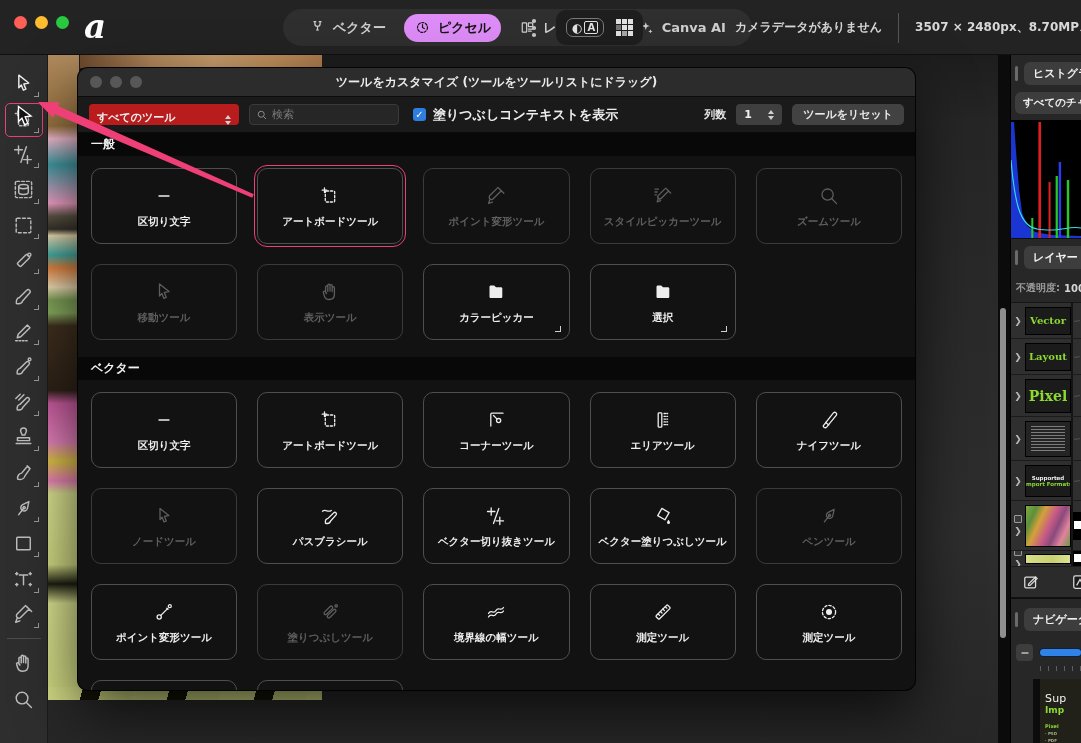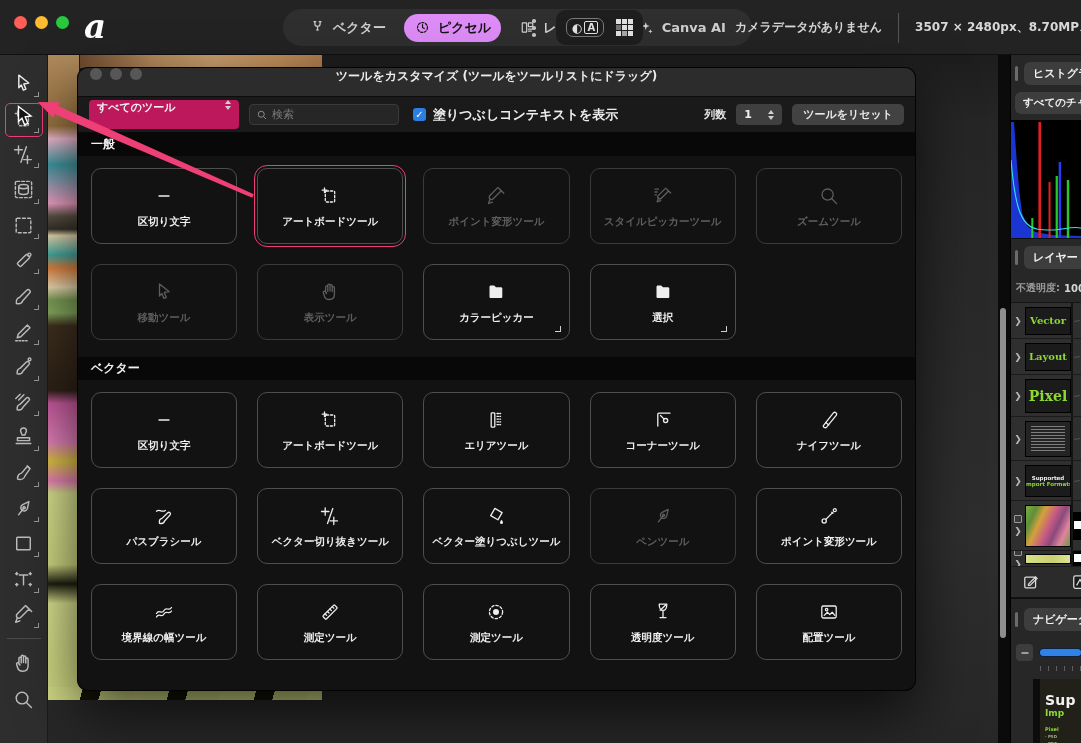--- a/index.html
+++ b/index.html
@@ -44,26 +44,26 @@
   .canvas { position:absolute; left:48px; top:55px; width:950px; height:688px; background:linear-gradient(180deg,#1d1d1d 0%,#262626 10%,#2e2e2e 70%,#272727 100%); z-index:1; }
   .strip-left { position:absolute; left:0; top:0; width:31px; height:645px;
     background:linear-gradient(180deg,#b08a5e 0%,#96713f 11%,#efb9cf 13%,#3e98a0 17%,#ef9fc4 23%,#5a5244 25%,#37322a 27%,#e8d8ae 28%,#42a8a2 31%,#e0823f 33%,#ead9b2 36%,#7d9e56 38%,#86a95e 40%,#40301f 42%,#2e2218 52%,#c75a9e 54%,#e080b8 60%,#d9c242 63%,#e77fb4 66%,#d6de8d 68%,#cdd681 79%,#1c1c10 82%,#d6de8d 85%,#ccd57f 100%); }
   .strip-top { position:absolute; left:32px; top:0; width:242px; height:13px;
     background:linear-gradient(90deg,#6d4a2e,#b58a5c 30%,#caa06e 55%,#c3915c 80%,#b07f4e); }
   .strip-bottom { position:absolute; left:0; top:632px; width:274px; height:13px;
     background:repeating-linear-gradient(105deg,#d2da85 0 34px,#14140a 34px 52px,#cdd680 52px 84px); }
 
   
   .dialog { position:absolute; left:78px; top:68px; width:837px; height:622px; background:#121212; border-radius:10px; overflow:hidden; box-shadow:0 22px 60px rgba(0,0,0,.7), 0 0 0 1px #050505; z-index:30; }
-  .dlg-head { position:relative; height:29px; background:#2c2c2c; border-bottom:1px solid #0c0c0c; display:flex; }
+  .dlg-head { position:relative; height:29px; background:#2c2c2c; border-bottom:1px solid #0c0c0c; display:flex; align-items:center; }
   .dlg-dots { display:flex; gap:8px; margin-left:12px; }
   .dlg-dots i { width:12px; height:12px; border-radius:50%; background:#575757; }
   .dlg-title { position:absolute; left:0; right:0; text-align:center; font-size:12px; font-weight:700; color:#ececec; }
   .dlg-controls { height:36px; background:#1a1a1a; border-bottom:1px solid #0a0a0a; display:flex; align-items:center; padding:0 11px; gap:10px; }
-  .dd { width:150px; height:29px; background:#be185d; border-radius:4px; display:flex; align-items:flex-start; }
+  .dd { width:150px; height:21px; background:#b91c1c; border-radius:4px; display:flex; align-items:flex-end; }
   .dd-label { flex:1; font-size:11px; font-weight:700; color:#f0f0f0; padding-left:8px; white-space:nowrap; overflow:hidden; }
   .stepper { width:14px; display:flex; flex-direction:column; align-items:center; gap:2px; margin-right:4px; }
   .stepper .up { width:0; height:0; border-left:3.5px solid transparent; border-right:3.5px solid transparent; border-bottom:4.5px solid #d0d0d0; }
   .stepper .down { width:0; height:0; border-left:3.5px solid transparent; border-right:3.5px solid transparent; border-top:4.5px solid #d0d0d0; }
   .search { width:150px; height:21px; background:#262626; border:1px solid #3a3a3a; border-radius:4px; display:flex; align-items:center; padding:0 6px; gap:4px; color:#8a8a8a; }
   .search .ic { width:12px; height:12px; flex:0 0 12px; }
   .search input { background:transparent; border:none; outline:none; color:#d0d0d0; font-size:11px; width:100%; font-family:inherit; }
   .search input::placeholder { color:#7d7d7d; }
   .chk-wrap { display:flex; align-items:center; gap:7px; margin-left:4px; }
   .chk { width:13px; height:13px; background:var(--chk-blue); border-radius:3px; color:#fff; font-size:10px; line-height:13px; text-align:center; font-weight:700; }
@@ -114,21 +114,21 @@
   .mask-thumb { width:16px; height:28px; background:linear-gradient(180deg,#000 32%,#fff 32% 62%,#000 62%); border:1px solid #000; }
   .layer-icons { display:flex; align-items:center; justify-content:space-between; padding:5px 0 5px 10px; background:#2b2b2b; border-bottom:1px solid #101010; color:#dcdcdc; }
   .layer-icons .ic { width:20px; height:20px; }
   .nav-slider { display:flex; align-items:center; gap:7px; padding:8px 0 2px 5px; }
   .minus-btn { width:17px; height:17px; background:#3d3d3d; border-radius:4px; color:#e0e0e0; display:flex; align-items:center; justify-content:center; flex:0 0 17px; }
   .minus-btn .ic { width:12px; height:12px; }
   .slider-track { flex:1; height:7px; border-radius:4px; background:var(--slider-blue); box-shadow:0 0 0 1px #10203a; }
   .slider-ticks { height:5px; margin:3px 0 0 29px; background:repeating-linear-gradient(90deg,#5d5d5d 0 1px,transparent 1px 8px); }
   .nav-preview { margin:8px 0 0 22px; width:49px; height:95px; background:#0c0c0c; display:flex; }
   .nav-page { margin-left:7px; width:42px; height:100%; background:#21211a; padding:13px 3px 0 5px; }
-  .np-line1 { color:#f2f2f2; font-size:14px; font-weight:700; letter-spacing:.2px; }
+  .np-line1 { color:#f2f2f2; font-size:11px; font-weight:400; letter-spacing:.2px; }
   .np-line2 { color:var(--layer-green); font-size:9px; font-weight:700; }
   .np-sub { margin-top:8px; color:var(--layer-green); font-size:5px; font-weight:700; }
   .np-items { margin-top:2px; }
   .np-items div { font-size:4px; color:#9fae7f; line-height:1.7; }
 
   .ic { display:block; }
 </style>
 </head>
 <body>
 
@@ -432,39 +432,45 @@
           </div>
           <div class="tile">
             <svg class="ic" viewBox="0 0 24 24" fill="none" stroke="currentColor" stroke-width="1.3" stroke-linecap="round" stroke-linejoin="round">
               <path stroke-dasharray="2.2 1.8" d="M8.5 7h7a1.2 1.2 0 0 1 1.2 1.2v8.6a1.2 1.2 0 0 1-1.2 1.2h-7a1.2 1.2 0 0 1-1.2-1.2V8.2A1.2 1.2 0 0 1 8.5 7z"></path>
               <path d="M4.2 6.2h4.6M6.5 3.9v4.6"></path>
             </svg>
             <div class="tile-label">アートボードツール</div>
           </div>
           <div class="tile">
             <svg class="ic" viewBox="0 0 24 24" fill="none" stroke="currentColor" stroke-width="1.3" stroke-linecap="round" stroke-linejoin="round">
-              <rect x="7.2" y="4.8" width="3.6" height="14.4" rx="0.8"></rect>
-              <path stroke-dasharray="1.5 1.3" d="M13 5.5h3.6M13 8.3h3.6M13 11.1h3.6M13 13.9h3.6M13 16.7h3.6"></path>
-            </svg>
-            <div class="tile-label">エリアツール</div>
-          </div>
-          <div class="tile">
-            <svg class="ic" viewBox="0 0 24 24" fill="none" stroke="currentColor" stroke-width="1.3" stroke-linecap="round" stroke-linejoin="round">
               <path d="M6.8 18V6.2c0-.6.4-1 1-1H19"></path>
               <circle cx="14.6" cy="12.6" r="2.1"></circle>
               <path d="M12.9 10.9L9.5 7.5"></path>
             </svg>
             <div class="tile-label">コーナーツール</div>
           </div>
           <div class="tile">
             <svg class="ic" viewBox="0 0 24 24" fill="none" stroke="currentColor" stroke-width="1.3" stroke-linecap="round" stroke-linejoin="round">
+              <rect x="7.2" y="4.8" width="3.6" height="14.4" rx="0.8"></rect>
+              <path stroke-dasharray="1.5 1.3" d="M13 5.5h3.6M13 8.3h3.6M13 11.1h3.6M13 13.9h3.6M13 16.7h3.6"></path>
+            </svg>
+            <div class="tile-label">エリアツール</div>
+          </div>
+          <div class="tile">
+            <svg class="ic" viewBox="0 0 24 24" fill="none" stroke="currentColor" stroke-width="1.3" stroke-linecap="round" stroke-linejoin="round">
               <path d="M6.2 17.8L16.4 4.9a1.9 1.9 0 0 1 3 2.3L9.6 19.1c-.9 1-3.1.9-3.4-1.3z"></path>
               <path d="M8.8 14.5l3 2.4"></path>
             </svg>
             <div class="tile-label">ナイフツール</div>
+          </div>
+          <div class="tile disabled">
+            <svg class="ic" viewBox="0 0 24 24" fill="none" stroke="currentColor" stroke-width="1.3" stroke-linecap="round" stroke-linejoin="round">
+              <path d="M8 4.5l8.8 7-4.4.8 1.9 4.6-2.3 1-1.9-4.7L8 15.5z"></path>
+            </svg>
+            <div class="tile-label">ノードツール</div>
           </div>
           <div class="tile">
             <svg class="ic" viewBox="0 0 24 24" fill="none" stroke="currentColor" stroke-width="1.3" stroke-linecap="round" stroke-linejoin="round">
               <path d="M4.5 7.2c3.2-2.6 5.4 1.8 8.8-.8"></path>
               <path d="M7.5 19.3c2.6.6 4.6-.5 5.1-2.3l5.5-6.1a1.6 1.6 0 0 0-2.3-2.2l-5.8 5.7c-2 .4-3 2.2-2.5 4.9z"></path>
             </svg>
             <div class="tile-label">パスブラシール</div>
           </div>
           <div class="tile">
             <svg class="ic" viewBox="0 0 24 24" fill="none" stroke="currentColor" stroke-width="1.3" stroke-linecap="round" stroke-linejoin="round">
@@ -490,20 +496,30 @@
             <div class="tile-label">ペンツール</div>
           </div>
           <div class="tile">
             <svg class="ic" viewBox="0 0 24 24" fill="none" stroke="currentColor" stroke-width="1.3" stroke-linecap="round" stroke-linejoin="round">
               <circle cx="7.2" cy="17" r="2.1"></circle>
               <path d="M8.8 15.4l7-7"></path>
               <circle cx="17.8" cy="6.2" r="1.5"></circle>
               <path d="M14.8 8.2l1.2 1.2"></path>
             </svg>
             <div class="tile-label">ポイント変形ツール</div>
+          </div>
+          <div class="tile disabled">
+            <svg class="ic" viewBox="0 0 24 24" fill="none" stroke="currentColor" stroke-width="1.3" stroke-linecap="round" stroke-linejoin="round">
+              <g transform="rotate(-45 12 12)">
+                <rect x="6.5" y="8.2" width="11" height="3" rx="1.5"></rect>
+                <rect x="6.5" y="12.8" width="11" height="3" rx="1.5"></rect>
+              </g>
+              <circle cx="18.2" cy="5.8" r="1.2"></circle>
+            </svg>
+            <div class="tile-label">塗りつぶしツール</div>
           </div>
           <div class="tile">
             <svg class="ic" viewBox="0 0 24 24" fill="none" stroke="currentColor" stroke-width="1.3" stroke-linecap="round" stroke-linejoin="round">
               <path d="M4.5 13.5c2.5-5 5 1.5 7.5-3s5 1.5 7.5-3"></path>
               <path d="M4.5 17c2.5-5 5 1.5 7.5-3s5 1.5 7.5-3"></path>
             </svg>
             <div class="tile-label">境界線の幅ツール</div>
           </div>
           <div class="tile">
             <svg class="ic" viewBox="0 0 24 24" fill="none" stroke="currentColor" stroke-width="1.3" stroke-linecap="round" stroke-linejoin="round">

